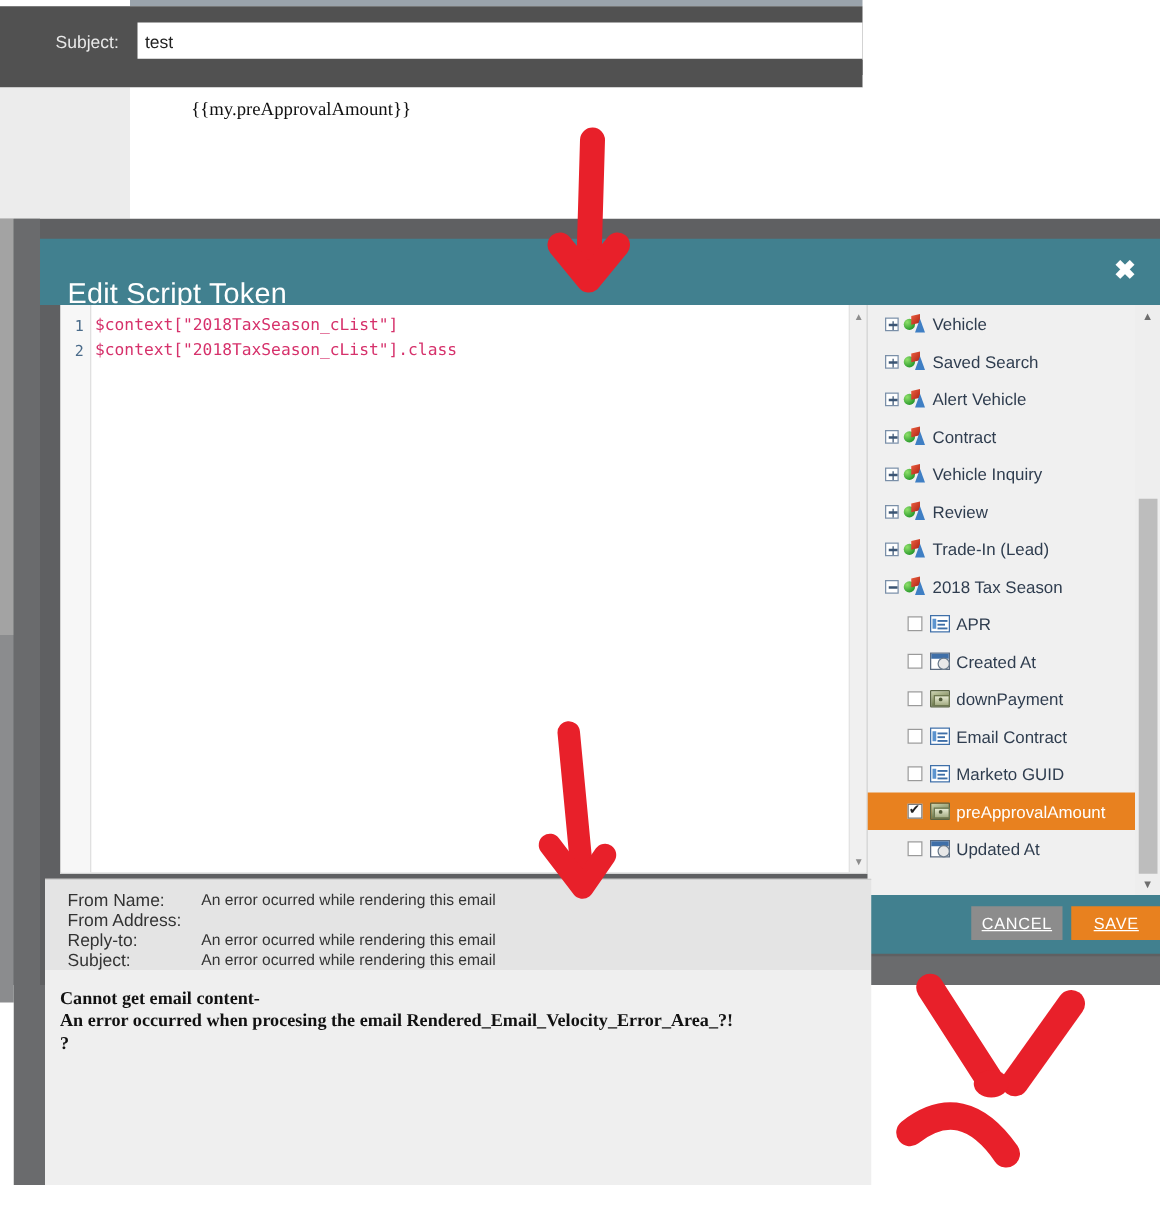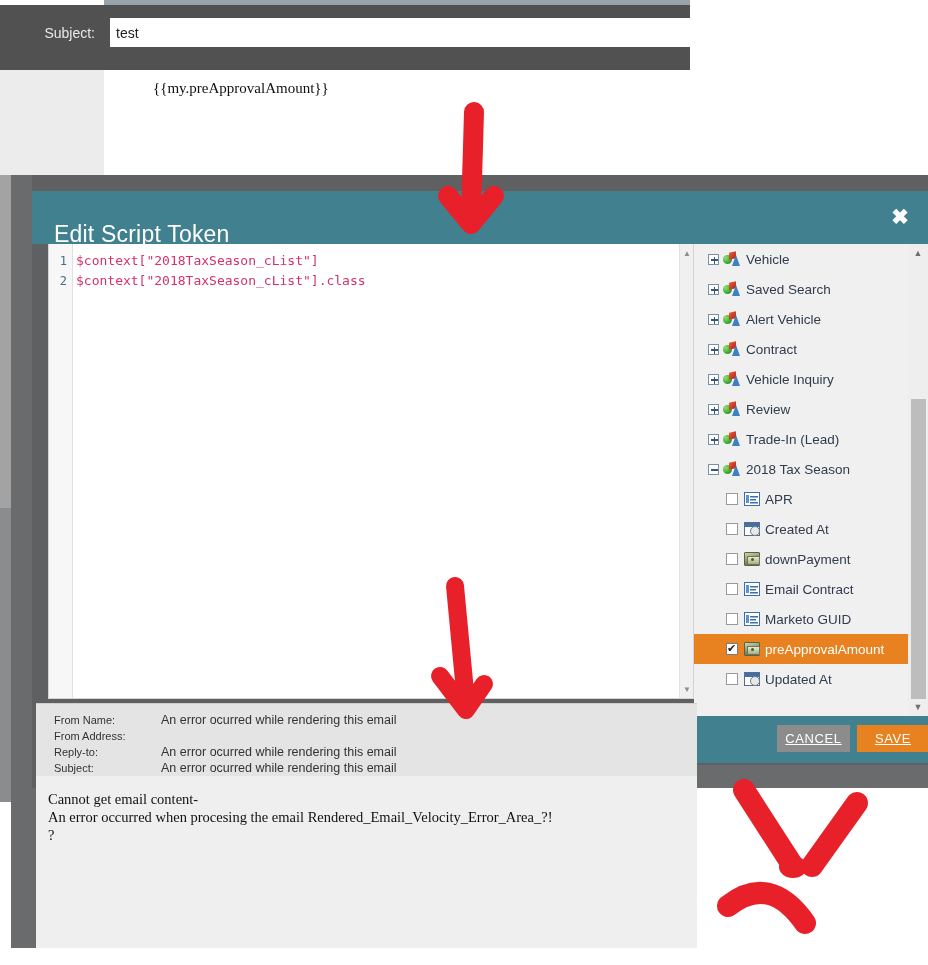--- a/index.html
+++ b/index.html
@@ -201,26 +201,27 @@
     font-family:"Liberation Sans", sans-serif; cursor:pointer;text-decoration:underline;
   }
   .btn-cancel { left:83px; width:73px; background:#8c8c8c; }
   .btn-save   { left:163px; width:72px; background:#e8811f; }
 
   
   .preview-header {
     position:absolute; left:36px; top:703px; width:661px; height:73px;
     background:#e4e4e4; border-top:1px solid #cfcfcf;
   }
-  .ph-row { position:absolute; left:18px; font-size:11px; color:#333; height:16px; line-height:16px; }
+  .ph-row { position:absolute; left:18px; font-size:14px; color:#333; height:16px; line-height:16px; }
   .ph-val { position:absolute; left:125px; font-size:12.5px; color:#333; height:16px; line-height:16px; }
 
   .preview-body {
     position:absolute; left:36px; top:776px; width:661px; height:172px;
     background:#efefef;
+    font-weight:bold;
   }
   .pb-line {
     font-family:"Liberation Serif", serif; font-size:14.5px; color:#111;
     line-height:18px; padding-left:12px;
   }
 
   .left-rail-bottom { position:absolute; left:11px; top:788px; width:25px; height:160px; background:#6a6b6d; }
   .left-rail-outer  { position:absolute; left:0;  top:788px; width:11px; height:14px; background:#8b8c8e; }
 
   

